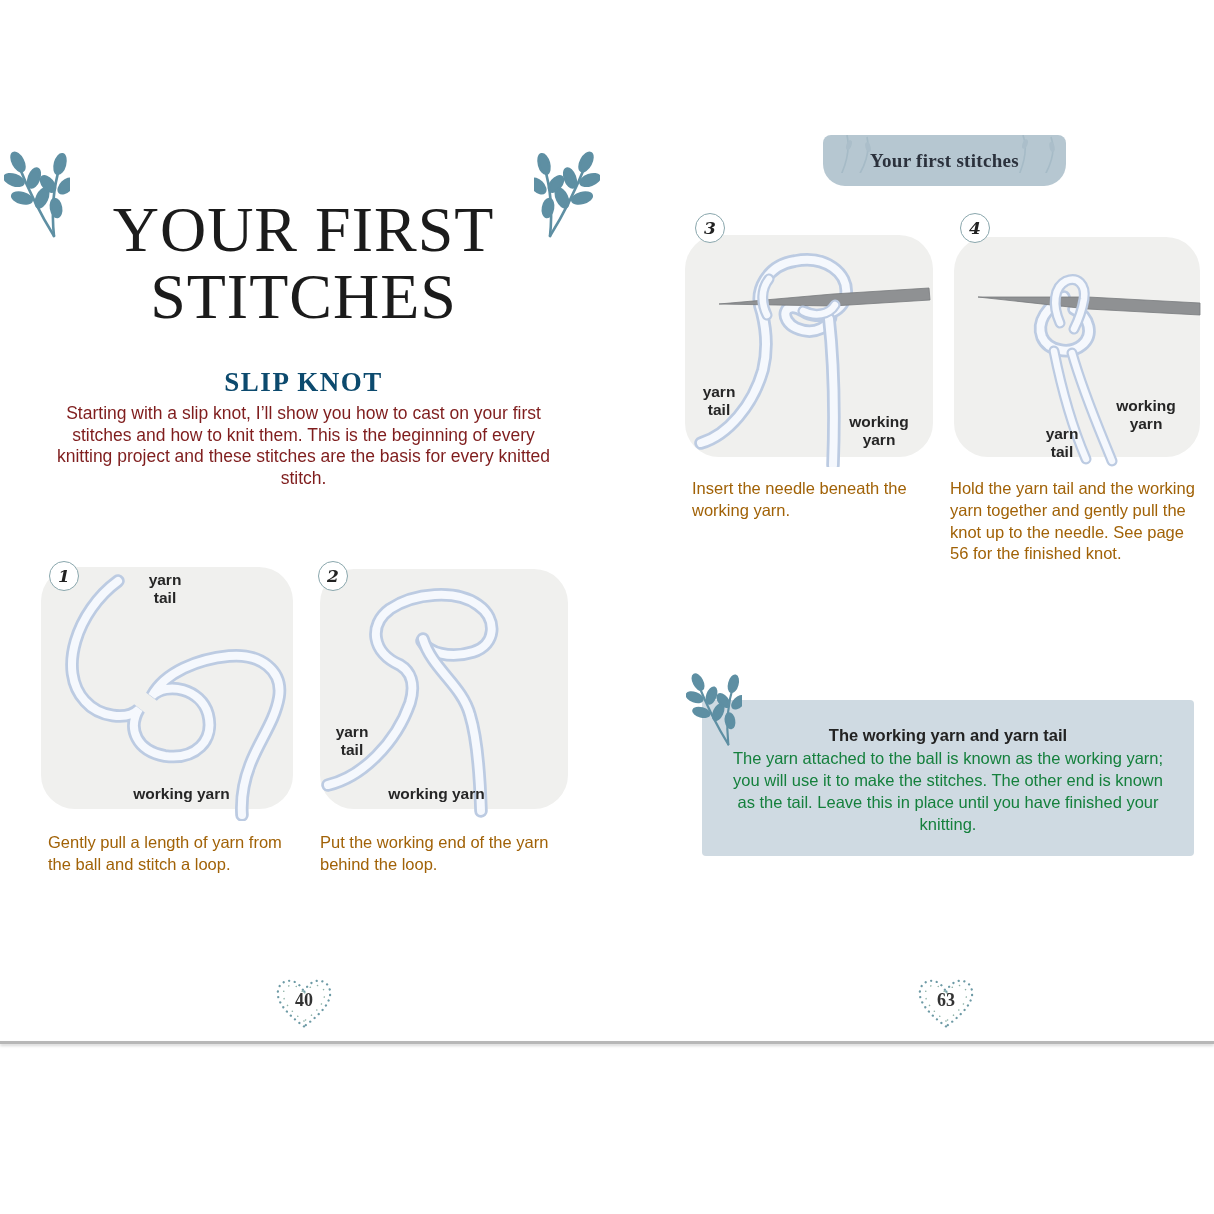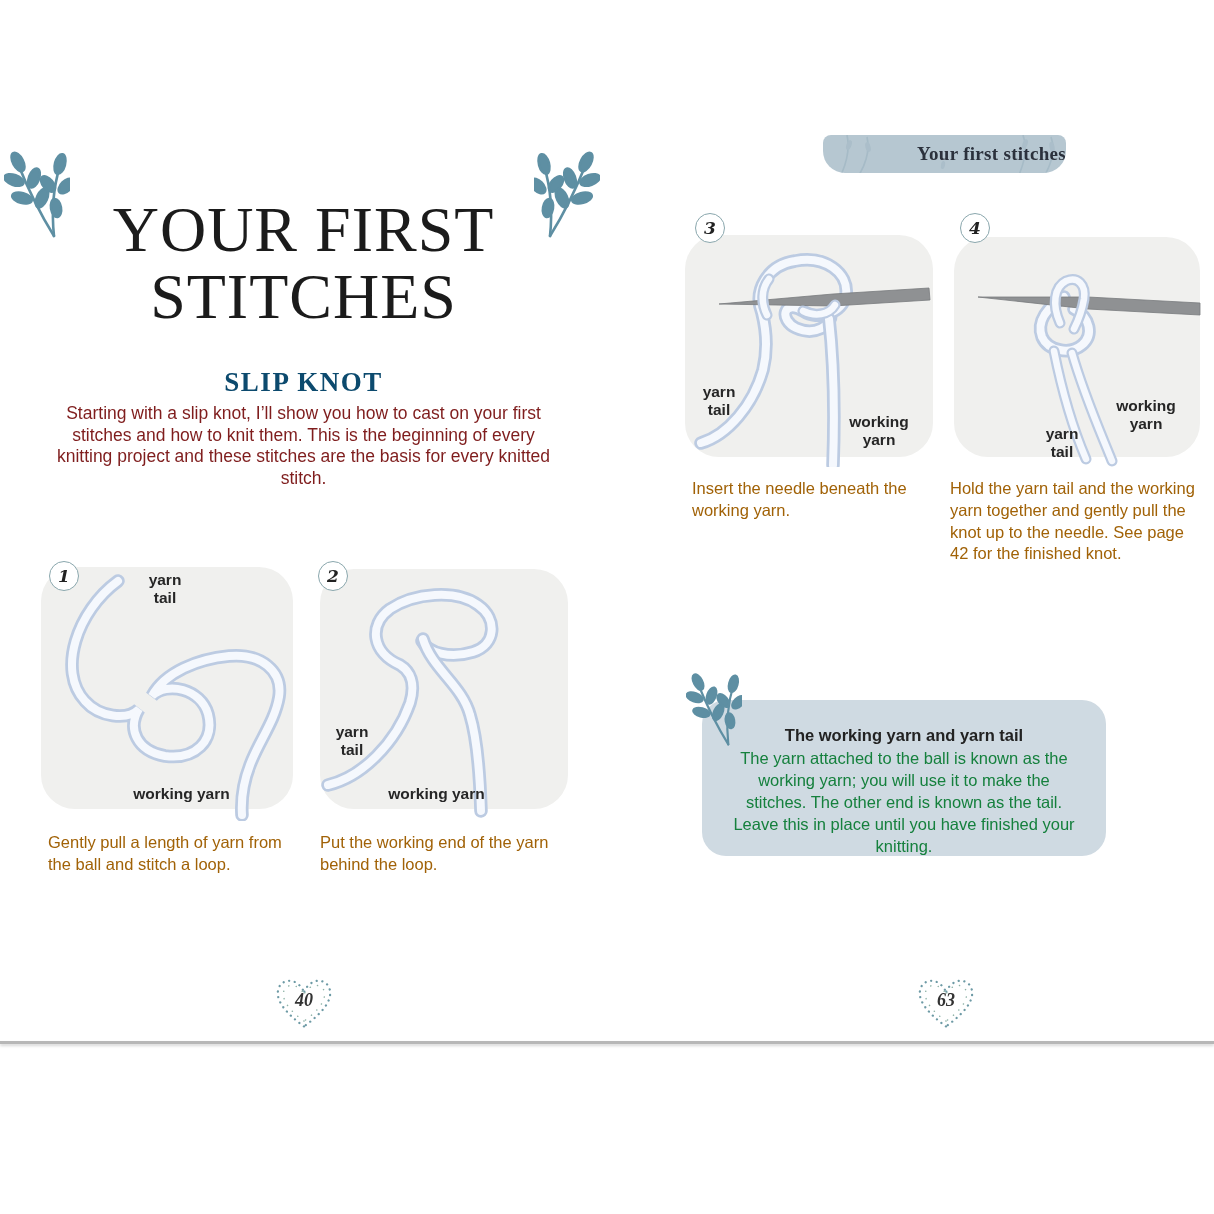--- a/index.html
+++ b/index.html
@@ -47,38 +47,38 @@
     font-family:"Liberation Serif", serif; font-weight:bold; color:#0c4a6e;
     font-size:27px; letter-spacing:1.5px;
   }
   .intro-text {
     position:absolute; left:51px; top:403px; width:505px; text-align:center;
     font-size:17.5px; line-height:1.24; color:#7f1d1d;
   }
 
   
   .header-tab {
-    position:absolute; left:823px; top:135px; width:243px; height:38px;
+    position:absolute; left:823px; top:135px; width:243px; height:51px;
     background:#b6c7d1; border-radius:8px 8px 22px 22px;
-    display:flex; align-items:center; justify-content:flex-end; overflow:hidden;
+    display:flex; align-items:center; justify-content:center; overflow:hidden;
   }
   .header-tab-label {
     position:relative; z-index:2;
     font-family:"Liberation Serif", serif; font-weight:bold; font-size:19px;
     color:#2b313c; letter-spacing:.3px;
   }
   .info-box {
-    position:absolute; left:702px; top:700px; width:404px; height:156px;
-    background:#cfdae2; border-radius:24px; padding:26px 24px 0 24px;
+    position:absolute; left:702px; top:700px; width:492px; height:156px;
+    background:#cfdae2; border-radius:4px; padding:26px 24px 0 24px;
     text-align:center;
   }
   .info-box-title { font-weight:bold; font-size:16.5px; color:#222; margin-bottom:3px; }
   .info-box-body { font-size:16.5px; line-height:1.33; color:#15803d; }
 
-  .heart-badge { position:absolute; width:64px; height:60px;font-style:italic; }
+  .heart-badge { position:absolute; width:64px; height:60px; }
   .heart-badge .num {
     position:absolute; left:0; top:16px; width:100%; text-align:center;
     font-family:"Liberation Serif", serif; font-weight:bold; font-size:18px; color:#333;
   }
 
   .footer-rule {
     position:absolute; left:0; top:1041px; width:1214px; height:3px;
     background:#b7b7b7; box-shadow:0 2px 3px rgba(0,0,0,.16);
   }
 </style>
@@ -215,21 +215,21 @@
       <path d="M30 92 L140 92 L252 98 L252 110 L140 104 L30 92 Z" fill="#8f9193" stroke="#797b7d" stroke-width=".8"></path>
 
       <path class="yarn-outline thin" d="M112 118 C104 100 106 82 118 76 C130 71 138 80 136 94 C134 106 130 116 126 124"></path>
       <path class="yarn-core thin" d="M112 118 C104 100 106 82 118 76 C130 71 138 80 136 94 C134 106 130 116 126 124"></path>
     </svg>
     <div class="ill-label" style="left:158px; top:192px; width:80px;">working yarn</div>
     <div class="ill-label" style="left:86px; top:220px; width:56px;">yarn tail</div>
   </div>
 
   <p class="caption" style="left:692px; top:478px; width:228px;">Insert the needle beneath the working yarn.</p>
-  <p class="caption" style="left:950px; top:478px; width:252px;">Hold the yarn tail and the working yarn together and gently pull the knot up to the needle. See page 42 for the finished knot.</p>
+  <p class="caption" style="left:950px; top:478px; width:252px;">Hold the yarn tail and the working yarn together and gently pull the knot up to the needle. See page 56 for the finished knot.</p>
 
   <div class="info-box">
     <div class="info-box-title">The working yarn and yarn tail</div>
     <div class="info-box-body">The yarn attached to the ball is known as the working yarn; you will use it to make the stitches. The other end is known as the tail. Leave this in place until you have finished your knitting.</div>
   </div>
   <svg class="abs" style="left:686px; top:672px;" width="56" height="74" viewBox="0 0 66 88">
     <g stroke="#5e8fa3" stroke-width="2.6" fill="#5e8fa3" stroke-linecap="round">
       <path d="M50 86 Q30 54 14 14" fill="none"></path>
       <path d="M50 86 Q46 48 56 16" fill="none"></path>
       <ellipse cx="14" cy="12" rx="5" ry="10" transform="rotate(-28 14 12)"></ellipse>

